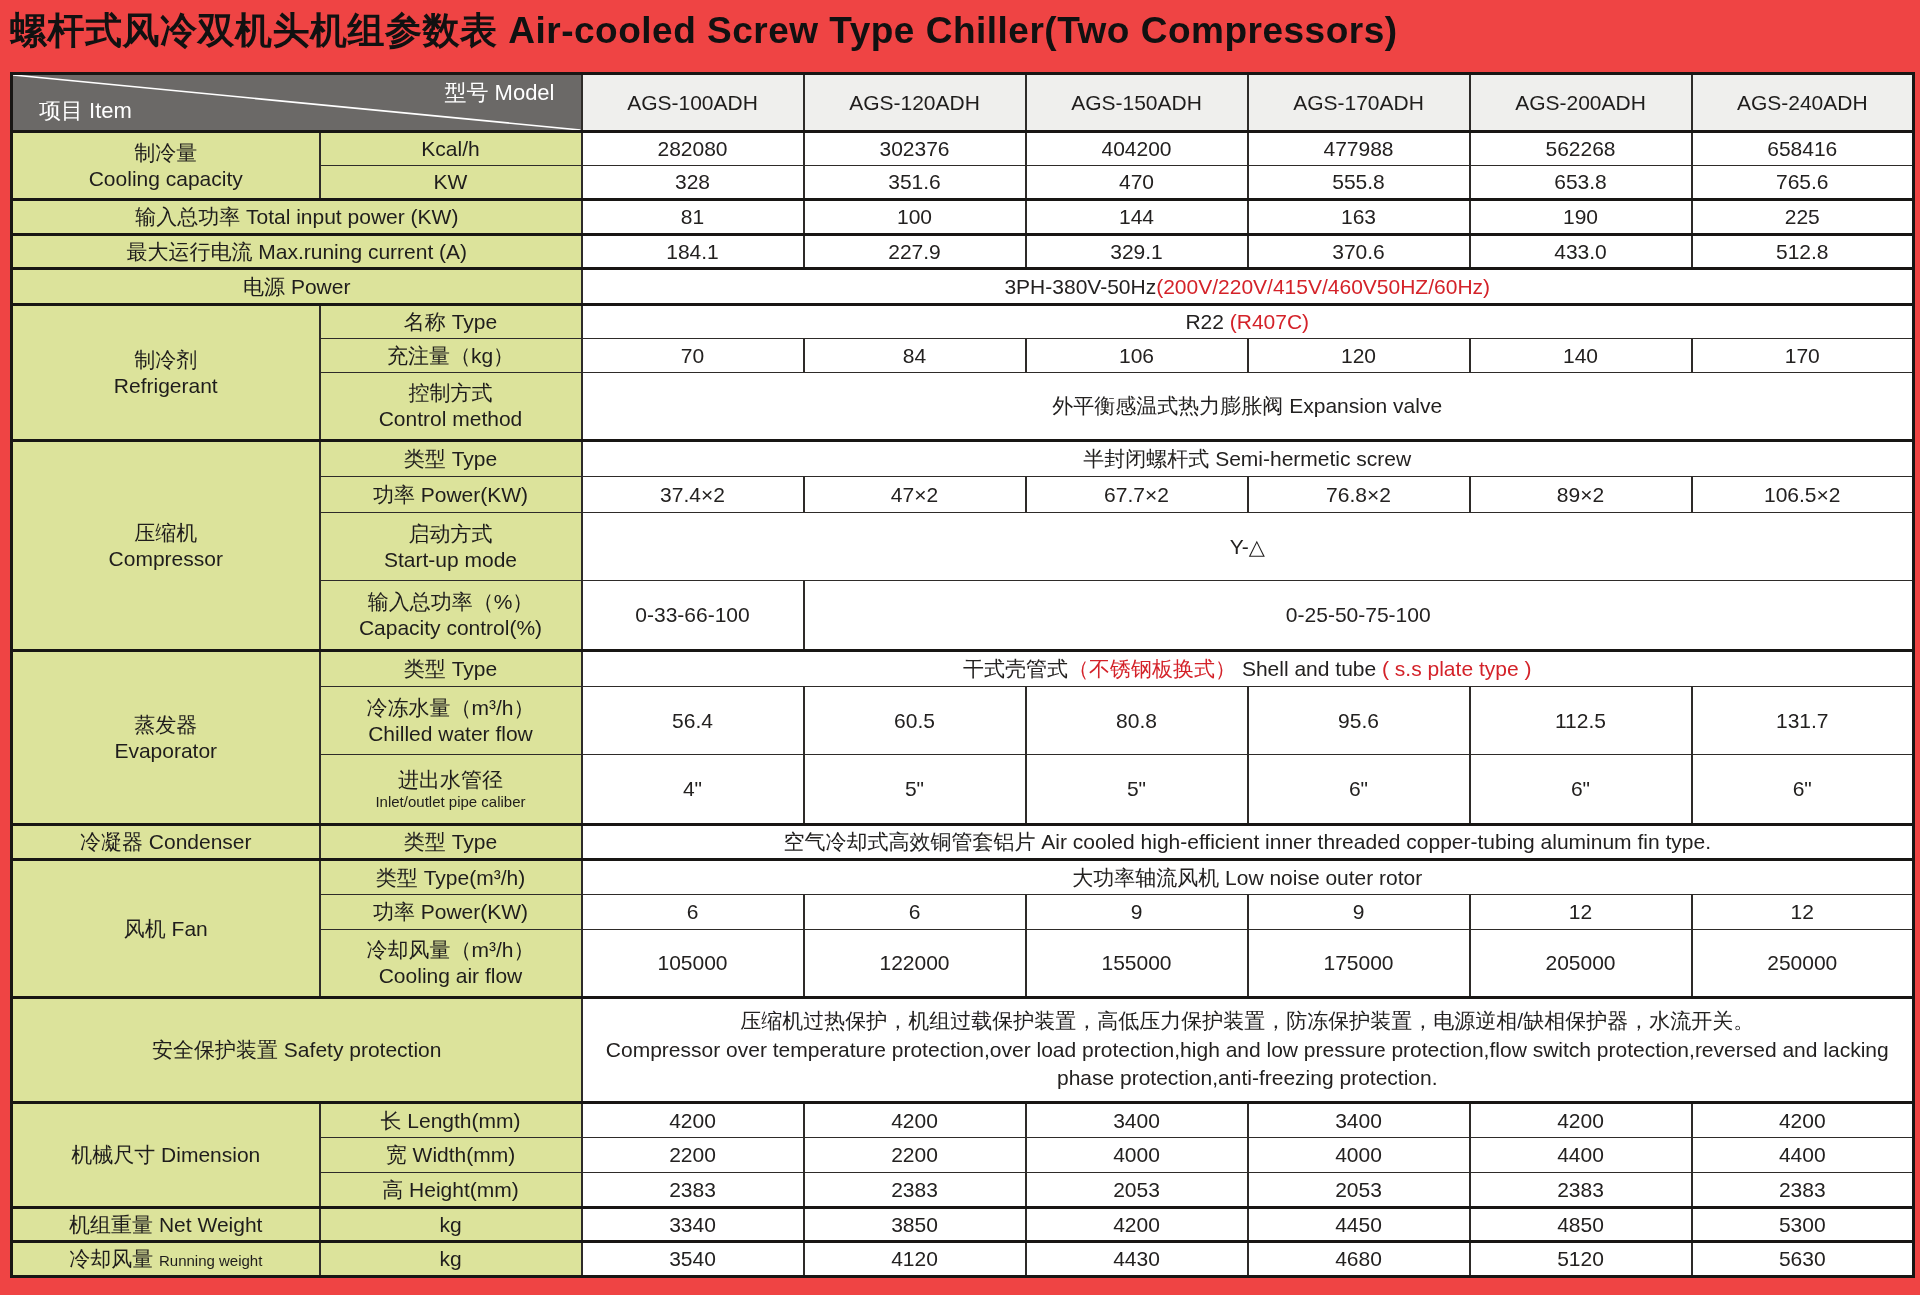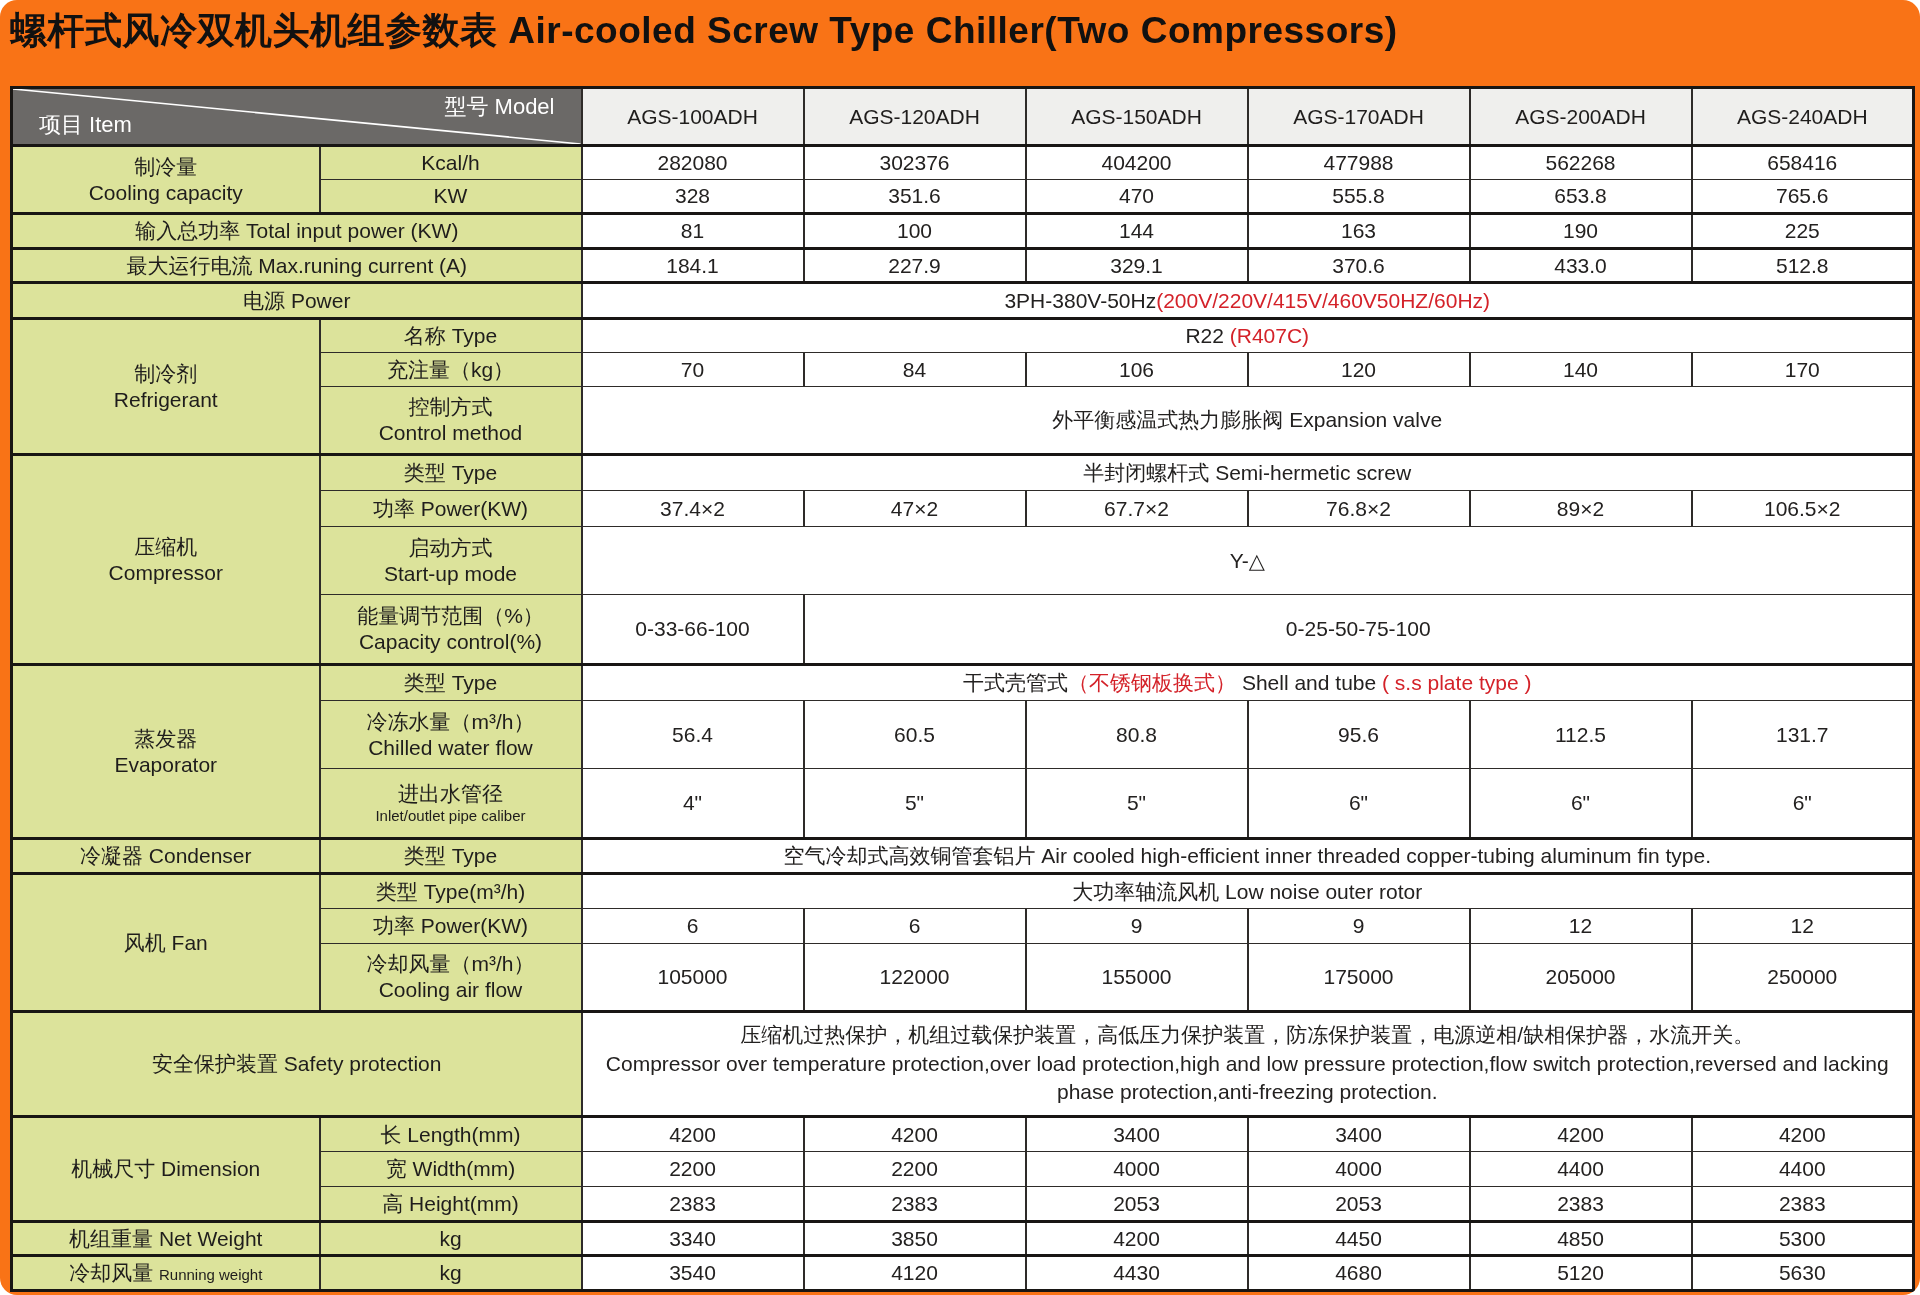--- a/index.html
+++ b/index.html
@@ -1,20 +1,20 @@
 <!DOCTYPE html>
 <html><head>
 <meta charset="utf-8">
 <style>
   html,body{margin:0;padding:0;background:#ffffff;}
-  .page{position:relative;width:1920px;height:1295px;background:#f97316;overflow:hidden;
-        font-family:"Liberation Sans","DejaVu Sans",sans-serif;color:#1f1d1c;border-radius:17px;}
+  .page{position:relative;width:1920px;height:1295px;background:#ef4444;overflow:hidden;
+        font-family:"Liberation Sans","DejaVu Sans",sans-serif;color:#1f1d1c;}
   .title{position:absolute;left:10px;top:6px;font-size:37px;font-weight:700;
          letter-spacing:0.5px;white-space:nowrap;color:#111;}
-  table.spec{position:absolute;left:10px;top:86px;border-collapse:collapse;table-layout:fixed;
+  table.spec{position:absolute;left:10px;top:72px;border-collapse:collapse;table-layout:fixed;
              border:3px solid #181614;}
   td{border-left:2px solid #2e2b29;border-right:2px solid #2e2b29;
      border-top:1px solid #2e2b29;border-bottom:1px solid #2e2b29;
      text-align:center;vertical-align:middle;font-size:21px;line-height:1.22;
      padding:1px 6px;box-sizing:border-box;overflow:hidden;}
   tr.g > td{border-top:3px solid #181614;}
   td.lbl{background:#dce39b;margin-top:30px;}
   td.mdl{background:#efefed;}
   td.v{background:#ffffff;color:#232120;}
   td.corner{background:#6b6967;color:#ffffff;position:relative;padding:0;}
@@ -157,21 +157,21 @@
     </tr>
     <tr style="height:68px">
       <td class="lbl two">
         <div>启动方式</div>
         <div>Start-up mode</div>
       </td>
       <td class="v" colspan="6">Y-△</td>
     </tr>
     <tr style="height:70px">
       <td class="lbl two">
-        <div>能量调节范围（%）</div>
+        <div>输入总功率（%）</div>
         <div>Capacity control(%)</div>
       </td>
       <td class="v">0-33-66-100</td>
       <td class="v" colspan="5">0-25-50-75-100</td>
     </tr>
 
     <tr class="g" style="height:36px">
       <td class="lbl two" rowspan="3">
         <div>蒸发器</div>
         <div>Evaporator</div>

